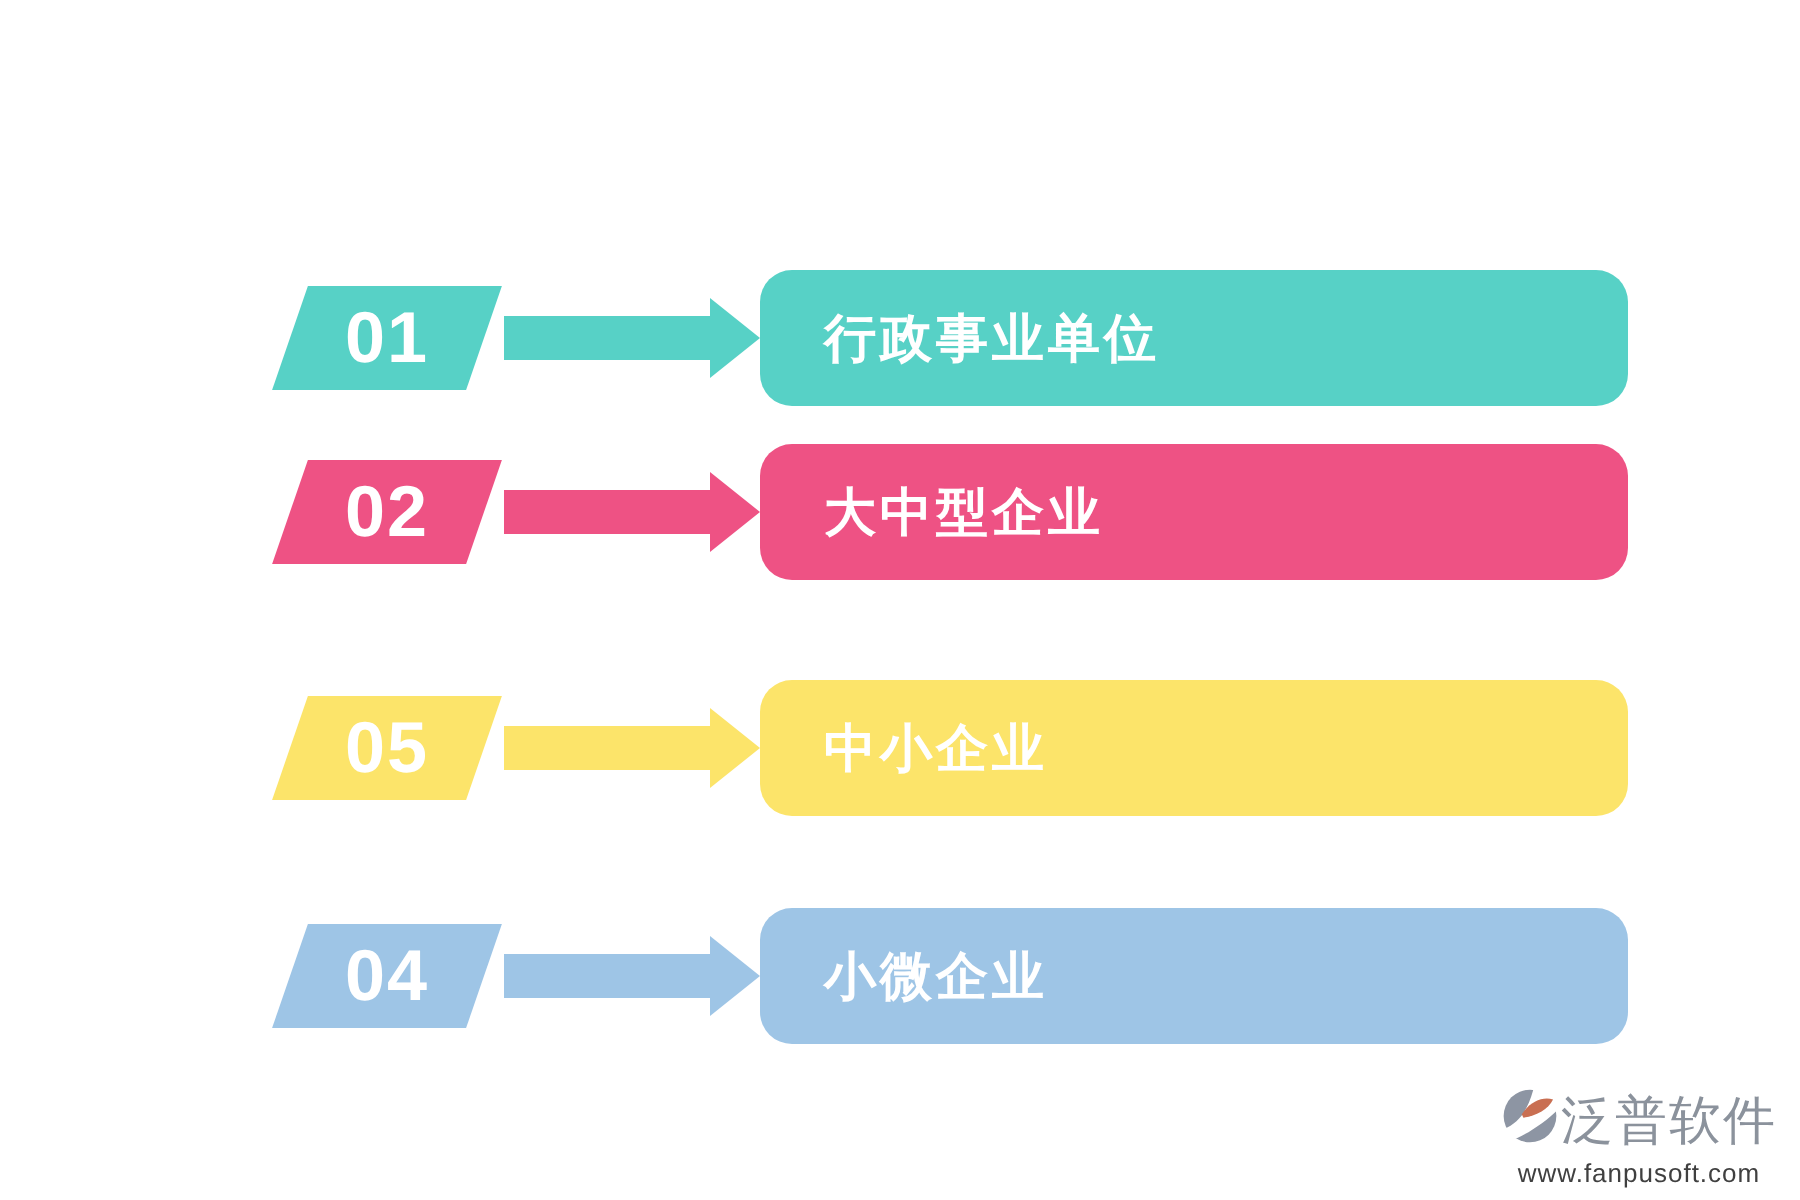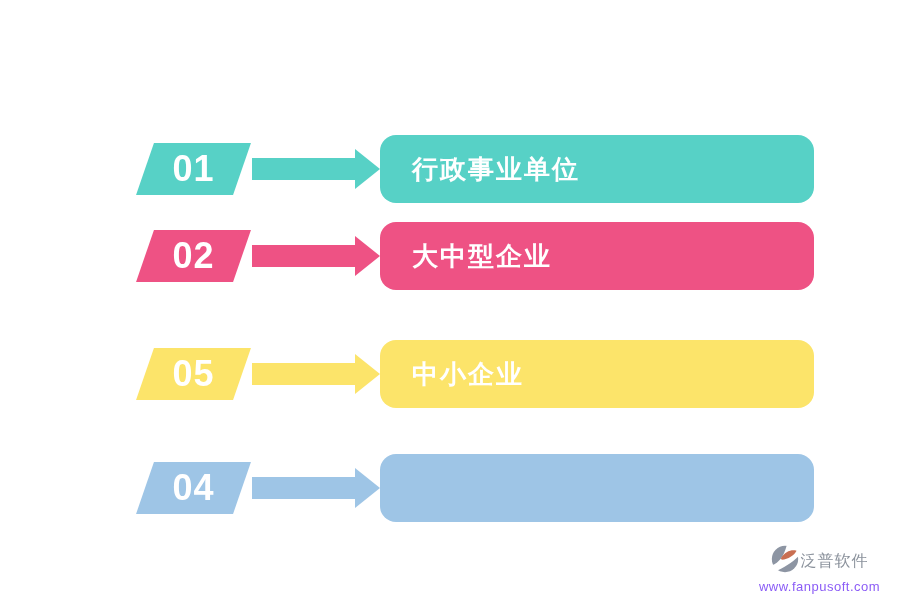--- a/index.html
+++ b/index.html
@@ -43,21 +43,21 @@
   }
   .bar-label{
     position:absolute;left:388px;top:0;height:88px;line-height:68px;
     color:#fff;font-size:26px;font-weight:bold;letter-spacing:2px;
   }
 
   
   .watermark{position:absolute;right:8px;bottom:6px;width:145px;text-align:center;}
   .wm-top{display:flex;align-items:center;justify-content:center;gap:2px;}
   .wm-logo{flex:0 0 auto;}
-  .wm-brand{font-size:16px;letter-spacing:1px;white-space:nowrap;}
+  .wm-brand{font-size:26px;letter-spacing:1px;white-space:nowrap;}
   .wm-url{font-size:13px;letter-spacing:0.5px;margin-top:1px;white-space:nowrap;}
   .logo-gray{fill:var(--logo-gray,#8d95a3);}
   .logo-accent{fill:var(--logo-accent,#c96f52);}
 </style>
 </head>
 <body>
 
 <div class="canvas">
 
   <div class="row r0" style="--c: #57d1c6;">
@@ -86,29 +86,30 @@
     <div class="bar"></div>
     <div class="bar-label">中小企业</div>
   </div>
 
   <div class="row r3" style="--c: #9ec5e6;">
     <div class="para"></div>
     <div class="num">04</div>
     <div class="arrow-shaft"></div>
     <div class="arrow-head"></div>
     <div class="bar"></div>
+    <div class="bar-label">小微企业</div>
   </div>
 
   <div class="watermark">
     <div class="wm-top">
       <span class="wm-logo">
         <svg width="28" height="30" viewBox="0 0 34 36">
           <circle class="logo-gray" cx="17" cy="18" r="16"></circle>
           <path d="M1 26 C 10 22, 15 16, 19 2 L 34 2 L 34 14 C 26 22, 14 30, 5 33 Z" fill="#ffffff"></path>
           <path class="logo-accent" d="M12 17 C 17 9, 25 6, 31 8 C 28 14, 21 18, 13 19 Z"></path>
         </svg>
       </span>
       <span class="wm-brand" style="color: rgb(139, 146, 156);">泛普软件</span>
     </div>
-    <div class="wm-url" style="color: #8b5cf6;">www.fanpusoft.com</div>
+    <div class="wm-url" style="color: #404040;">www.fanpusoft.com</div>
   </div>
 
 </div>
 
 </body></html>

